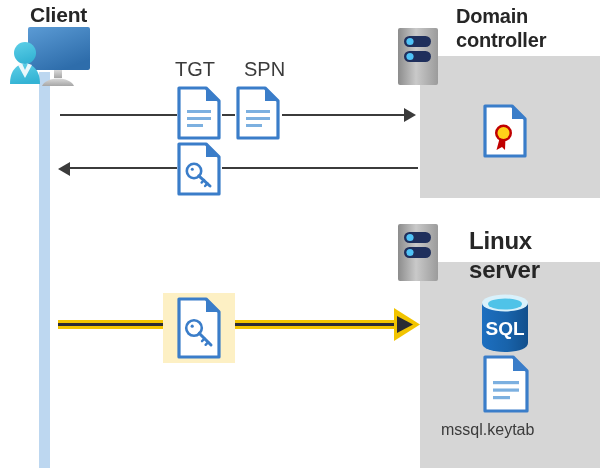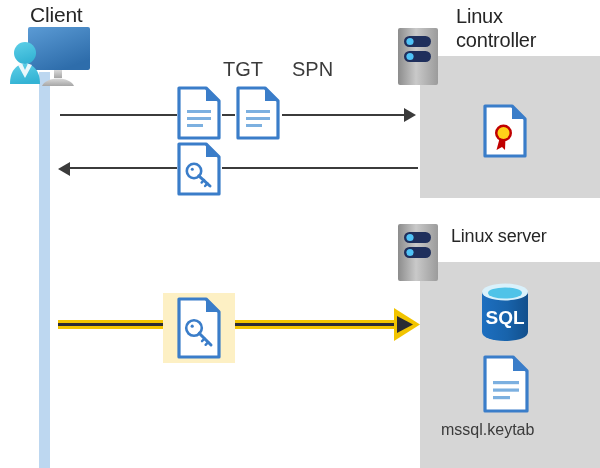--- a/index.html
+++ b/index.html
@@ -5,26 +5,26 @@
   html,body{margin:0;padding:0;background:#ffffff;}
   body{width:600px;height:468px;position:relative;overflow:hidden;
        font-family:"Liberation Sans","DejaVu Sans",sans-serif;}
   .abs{position:absolute;}
 
   
   .gray-panel{background:#d6d6d6;}
 
   
   .lbl{color:#262626;white-space:pre-line;line-height:1.22;}
-  .lbl-bold{font-weight:normal;}
+  .lbl-bold{font-weight:bold;}
   #client-title{left:30px;top:2px;font-size:21px;letter-spacing:-0.2px;}
   #dc-title{left:456px;top:4px;font-size:20px;letter-spacing:-0.2px;}
-  #linux-title{left:451px;top:226px;font-size:18px;letter-spacing:-0.2px;}
+  #linux-title{left:469px;top:226px;font-size:24px;letter-spacing:-0.2px;}
   #keytab-label{left:441px;top:420px;font-size:16px;color:#3b3b3b;}
-  .doc-tag{font-size:20px;color:#3b3b3b;margin-left:48px;}
+  .doc-tag{font-size:20px;color:#3b3b3b;}
 
   
   #client-lifeline{left:39px;top:72px;width:11px;height:396px;background:#bdd7f0;}
 
   
   .thin-line{height:2px;background:#3b3b3b;}
   .arrow-head-right{
      width:0;height:0;border-top:7px solid transparent;border-bottom:7px solid transparent;
      border-left:12px solid #3b3b3b;}
   .arrow-head-left{
@@ -88,21 +88,21 @@
         <stop offset="100%" stop-color="#9b9b9b"></stop>
       </linearGradient>
     </defs>
     <rect x="0" y="0" width="40" height="57" rx="2" fill="url(#srv)"></rect>
     <rect x="6" y="8" width="27" height="11" rx="5.5" fill="#1f2f5c"></rect>
     <circle cx="12" cy="13.5" r="3.6" fill="#4fc3f7"></circle>
     <rect x="6" y="23" width="27" height="11" rx="5.5" fill="#1f2f5c"></rect>
     <circle cx="12" cy="28.5" r="3.6" fill="#4fc3f7"></circle>
   </svg>
 </div>
-<div class="abs lbl lbl-bold" id="dc-title">Linux
+<div class="abs lbl lbl-bold" id="dc-title">Domain
 controller</div>
 
 <div class="abs" style="left:398px;top:224px;width:40px;height:57px;">
   <svg width="40" height="57" viewBox="0 0 40 57">
     <rect x="0" y="0" width="40" height="57" rx="2" fill="url(#srv)"></rect>
     <rect x="6" y="8" width="27" height="11" rx="5.5" fill="#1f2f5c"></rect>
     <circle cx="12" cy="13.5" r="3.6" fill="#4fc3f7"></circle>
     <rect x="6" y="23" width="27" height="11" rx="5.5" fill="#1f2f5c"></rect>
     <circle cx="12" cy="28.5" r="3.6" fill="#4fc3f7"></circle>
   </svg>
@@ -181,21 +181,21 @@
     <path d="M2 2 H29 L42 15 V60 H2 Z" fill="#ffffff" stroke="#3a7dc9" stroke-width="3.2" stroke-linejoin="round"></path>
     <path d="M29 2 L42 15 H29 Z" fill="#3a7dc9"></path>
     <circle cx="17" cy="31" r="7.8" fill="none" stroke="#3a7dc9" stroke-width="2.6"></circle>
     <circle cx="15.2" cy="29.2" r="1.6" fill="#3a7dc9"></circle>
     <path d="M22.2 36.2 L34 48" stroke="#3a7dc9" stroke-width="3" stroke-linecap="round"></path>
     <path d="M27.6 41.6 L25 44.2" stroke="#3a7dc9" stroke-width="2.4" stroke-linecap="round"></path>
     <path d="M31.2 45.2 L28.6 47.8" stroke="#3a7dc9" stroke-width="2.4" stroke-linecap="round"></path>
   </svg>
 </div>
 
-<div class="abs" style="left:478px;top:281px;width:54px;height:62px;">
+<div class="abs" style="left:478px;top:292px;width:54px;height:62px;">
   <svg width="54" height="62" viewBox="0 0 54 62">
     <defs>
       <linearGradient id="cyl" x1="0" y1="0" x2="1" y2="0">
         <stop offset="0%" stop-color="#1d6fc0"></stop>
           <stop offset="55%" stop-color="#1863ab"></stop>
         <stop offset="100%" stop-color="#124f8c"></stop>
       </linearGradient>
     </defs>
     <path d="M4 11 V51 C4 56.5 14 60 27 60 C40 60 50 56.5 50 51 V11 Z" fill="url(#cyl)"></path>
     <ellipse cx="27" cy="11" rx="23" ry="8.5" fill="#d9f1fb"></ellipse>

